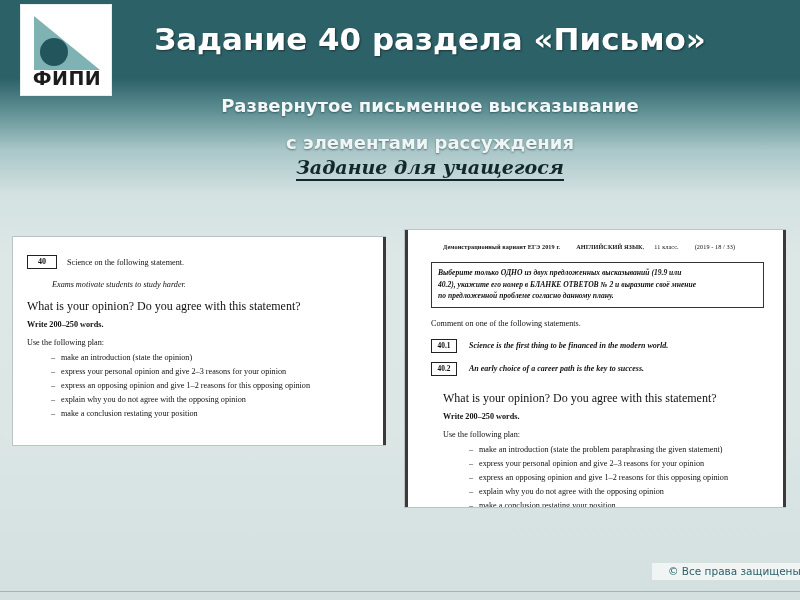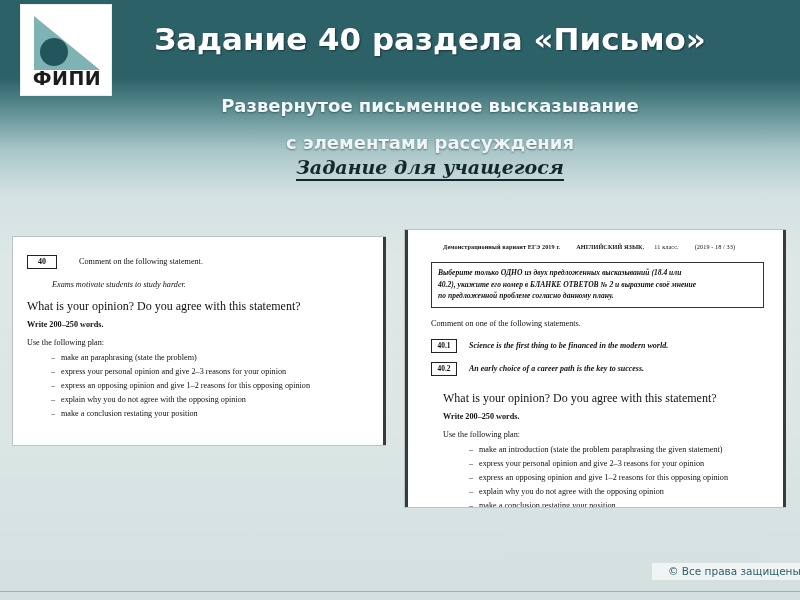--- a/index.html
+++ b/index.html
@@ -180,22 +180,22 @@
     font-size: 8px;
     font-weight: 700;
     line-height: 12px;
     text-align: center;
     vertical-align: top;
     min-width: 14px;
     background: #fff;
   }
   .row-task {
     display: flex;
-    align-items: flex-start;
-    gap: 22px;
+    align-items: flex-end;
+    gap: 10px;
   }
   .t-normal {
     font-size: 8.2px;
     line-height: 13px;
   }
   .t-italic {
     font-size: 8.2px;
     font-style: italic;
     line-height: 13px;
   }
@@ -315,55 +315,55 @@
   <div class="title-main">Задание 40 раздела «Письмо»</div>
   <div class="subtitle-1">Развернутое письменное высказывание</div>
   <div class="subtitle-2">с элементами рассуждения</div>
   <div class="subtitle-3"><span>Задание для учащегося</span></div>
 
   <div class="doc" id="doc-left">
     <div class="doc-inner-left">
 
       <div class="row-task">
         <span class="numbox">40</span>
-        <span class="t-normal">Comment on the following statement.</span>
+        <span class="t-normal">Science on the following statement.</span>
       </div>
 
       <div class="gap-8"></div>
       <div class="t-italic indent-text">Exams motivate students to study harder.</div>
 
       <div class="gap-8"></div>
       <div class="t-bold">What is your opinion? Do you agree with this statement?</div>
 
       <div class="gap-4"></div>
       <div class="t-normal"><b>Write 200–250 words.</b></div>
 
       <div class="gap-4"></div>
       <div class="t-normal">Use the following plan:</div>
 
       <ul class="plan-list">
-        <li><span class="dash">–</span><span>make an paraphrasing (state the problem)</span></li>
+        <li><span class="dash">–</span><span>make an introduction (state the opinion)</span></li>
         <li><span class="dash">–</span><span>express your personal opinion and give 2–3 reasons for your opinion</span></li>
         <li><span class="dash">–</span><span>express an opposing opinion and give 1–2 reasons for this opposing opinion</span></li>
         <li><span class="dash">–</span><span>explain why you do not agree with the opposing opinion</span></li>
         <li><span class="dash">–</span><span>make a conclusion restating your position</span></li>
       </ul>
 
     </div>
   </div>
 
   <div class="doc" id="doc-right">
     <div class="doc-inner-right">
 
       <div class="doc-header-line">
         <span class="hdr-b">Демонстрационный вариант ЕГЭ 2019 г.</span><span class="sp-lg"></span><span class="hdr-b">АНГЛИЙСКИЙ ЯЗЫК</span>,<span class="sp-md"></span><span>11 класс.</span><span class="sp-lg"></span><span>(2019 - 18 / 33)</span>
       </div>
 
       <div class="instr-box">
-        <div>Выберите только ОДНО из двух предложенных высказываний (18.4 или</div>
+        <div>Выберите только ОДНО из двух предложенных высказываний (19.9 или</div>
         <div>40.2), укажите его номер в БЛАНКЕ ОТВЕТОВ № 2 и выразите своё мнение</div>
         <div>по предложенной проблеме согласно данному плану.</div>
       </div>
 
       <div class="gap-8"></div>
       <div class="t-normal">Comment on one of the following statements.</div>
 
       <div class="stmt-row">
         <span class="numbox">40.1</span>
         <span class="stmt-text">Science is the first thing to be financed in the modern world.</span>

